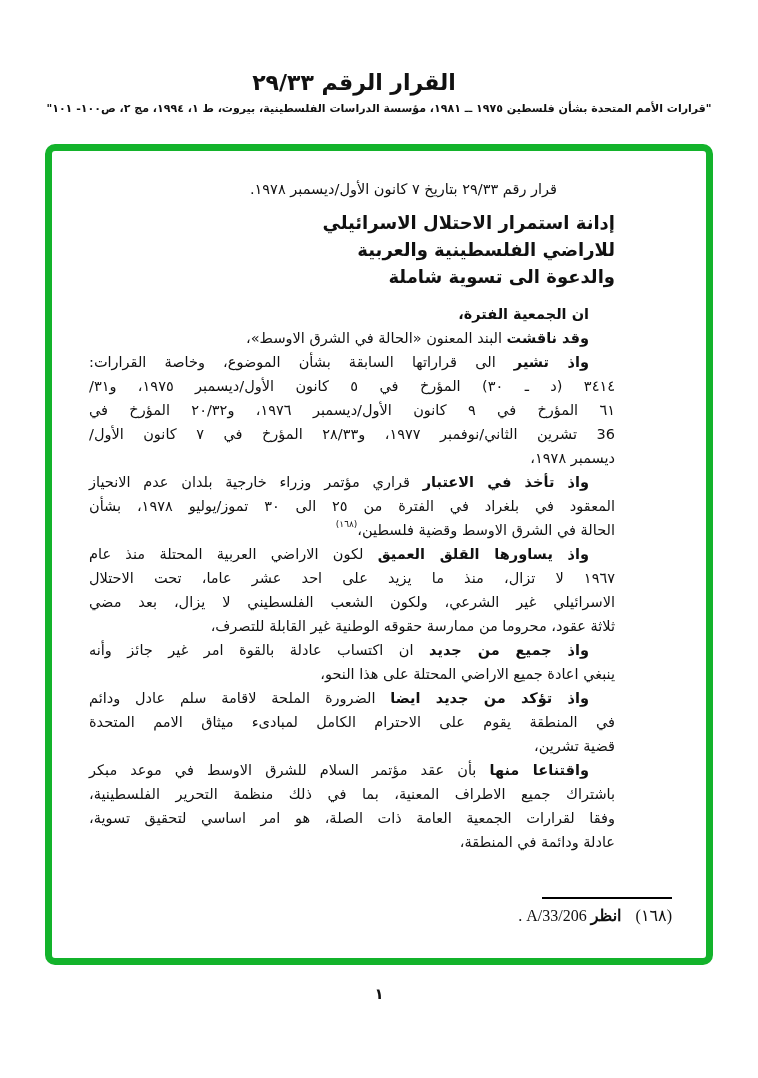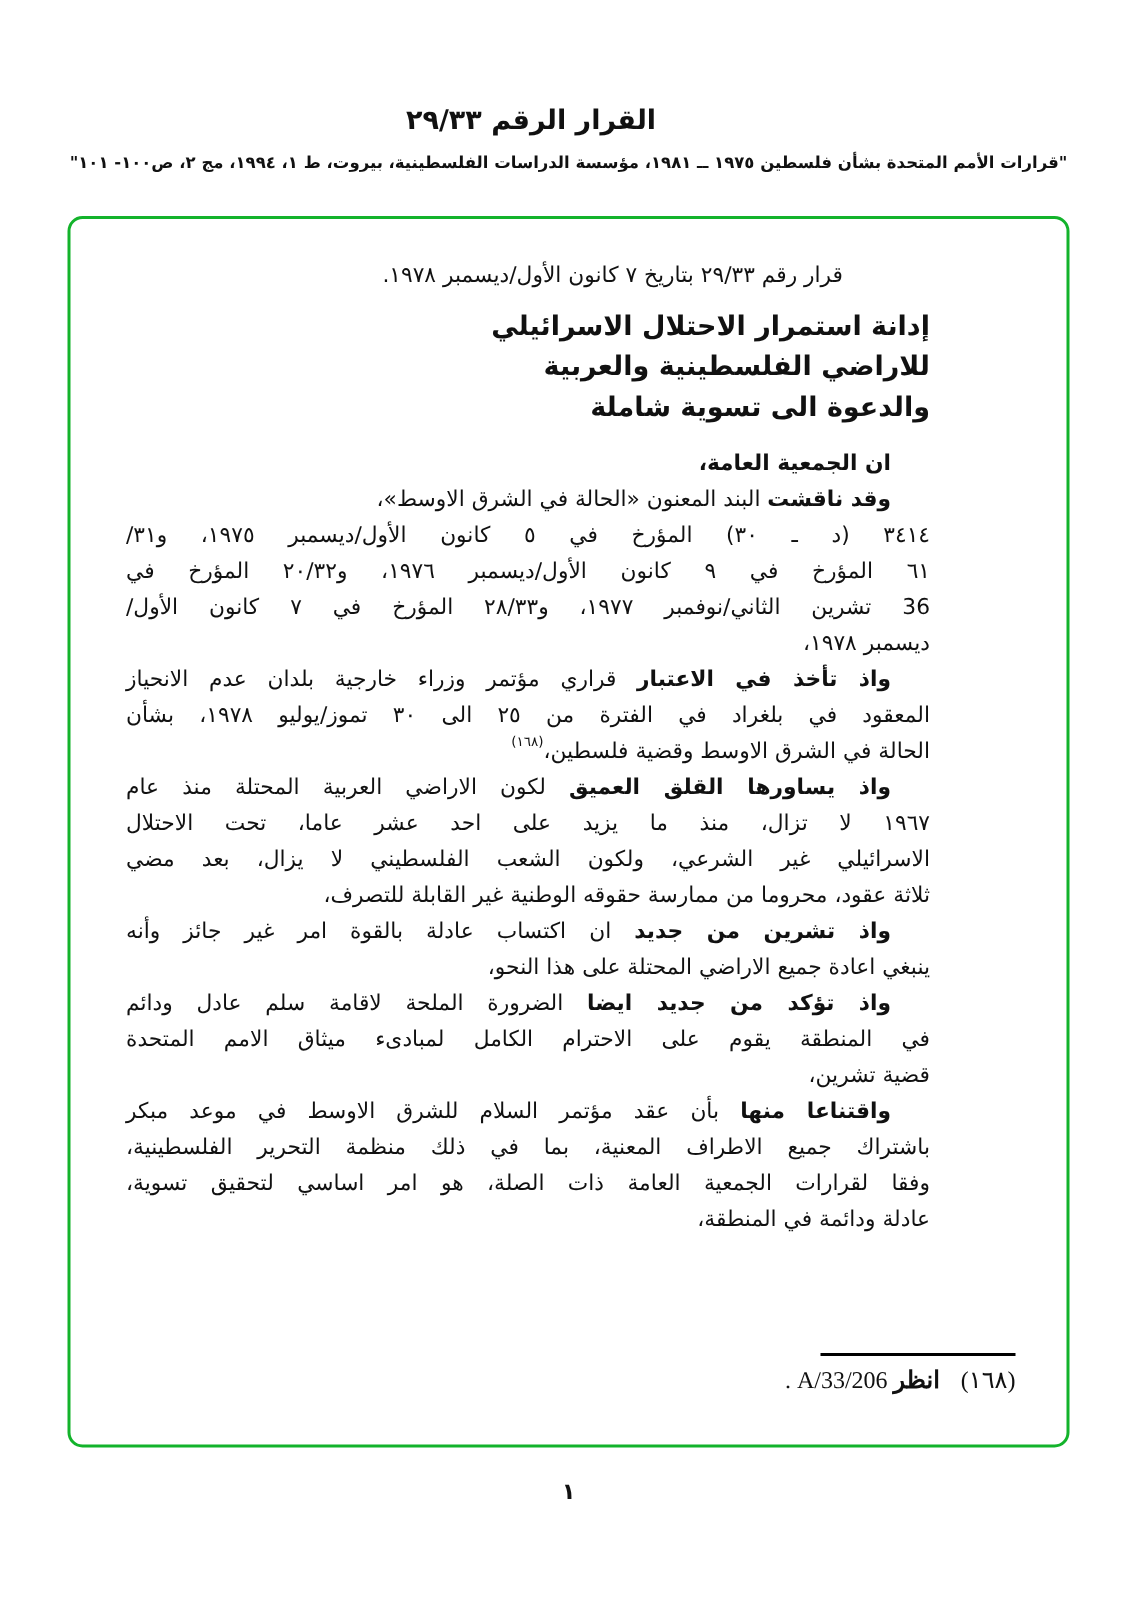--- a/index.html
+++ b/index.html
@@ -3,31 +3,31 @@
 <meta charset="utf-8">
 <style>
   html,body{margin:0;padding:0;background:#ffffff;}
   body{
     width:758px;height:1078px;position:relative;overflow:hidden;
     font-family:"DejaVu Sans",sans-serif;color:#111;
   }
   
   .doc-title{
     position:absolute;top:70px;left:0;width:708px;
-    direction:rtl;text-align:center;font-weight:bold;font-size:18px;
+    direction:rtl;text-align:center;font-weight:bold;font-size:22px;
   }
   .doc-source{
     position:absolute;top:102px;left:0;width:758px;
     direction:rtl;text-align:center;font-weight:bold;font-size:11px;
     letter-spacing:0;white-space:nowrap;
   }
   
   .frame{
     position:absolute;left:45px;top:144px;width:668px;height:821px;
-    box-sizing:border-box;border:2px solid #c4b5fd;border-radius:10px;
+    box-sizing:border-box;border:7px solid #c4b5fd;border-radius:10px;
     padding:26px 91px 34px 37px;
     direction:rtl;display:flex;flex-direction:column;
   }
   .intro-line{
     font-size:14.5px;line-height:24px;text-align:right;
     margin:0 58px 0 0;
   }
   .res-heading{
     font-weight:bold;font-size:18px;line-height:27px;
     text-align:right;padding-left:46px;margin:8px 0 12px 0;
@@ -63,34 +63,35 @@
 
   <div class="intro-line">قرار رقم ٢٩/٣٣ بتاريخ ٧ كانون الأول/ديسمبر ١٩٧٨.</div>
 
   <div class="res-heading">
     <div>إدانة استمرار الاحتلال الاسرائيلي</div>
     <div>للاراضي الفلسطينية والعربية</div>
     <div>والدعوة الى تسوية شاملة</div>
   </div>
 
   <div class="body-text">
-    <div class="bl ind"><span class="lead">ان الجمعية العامة،</span><span></span></div>
+    <div class="bl ind"><span class="lead">ان الجمعية الفترة،</span><span></span></div>
     <div class="bl ind"><span class="lead">وقد ناقشت</span><span> البند المعنون «الحالة في الشرق الاوسط»،</span></div>
+    <div class="bl ind jf"><span class="lead">واذ تشير</span><span> الى قراراتها السابقة بشأن الموضوع، وخاصة القرارات:</span></div>
     <div class="bl jf"><span>٣٤١٤ (د ـ ٣٠) المؤرخ في ٥ كانون الأول/ديسمبر ١٩٧٥، و٣١/</span></div>
     <div class="bl jf"><span>٦١ المؤرخ في ٩ كانون الأول/ديسمبر ١٩٧٦، و٢٠/٣٢ المؤرخ في</span></div>
     <div class="bl jf"><span>36 تشرين الثاني/نوفمبر ١٩٧٧، و٢٨/٣٣ المؤرخ في ٧ كانون الأول/</span></div>
     <div class="bl"><span>ديسمبر ١٩٧٨،</span></div>
     <div class="bl ind jf"><span class="lead">واذ تأخذ في الاعتبار</span><span> قراري مؤتمر وزراء خارجية بلدان عدم الانحياز</span></div>
     <div class="bl jf"><span>المعقود في بلغراد في الفترة من ٢٥ الى ٣٠ تموز/يوليو ١٩٧٨، بشأن</span></div>
     <div class="bl"><span>الحالة في الشرق الاوسط وقضية فلسطين،</span><span class="fn-sup">(١٦٨)</span></div>
     <div class="bl ind jf"><span class="lead">واذ يساورها القلق العميق</span><span> لكون الاراضي العربية المحتلة منذ عام</span></div>
     <div class="bl jf"><span>١٩٦٧ لا تزال، منذ ما يزيد على احد عشر عاما، تحت الاحتلال</span></div>
     <div class="bl jf"><span>الاسرائيلي غير الشرعي، ولكون الشعب الفلسطيني لا يزال، بعد مضي</span></div>
     <div class="bl"><span>ثلاثة عقود، محروما من ممارسة حقوقه الوطنية غير القابلة للتصرف،</span></div>
-    <div class="bl ind jf"><span class="lead">واذ تشرين من جديد</span><span> ان اكتساب عادلة بالقوة امر غير جائز وأنه</span></div>
+    <div class="bl ind jf"><span class="lead">واذ جميع من جديد</span><span> ان اكتساب عادلة بالقوة امر غير جائز وأنه</span></div>
     <div class="bl"><span>ينبغي اعادة جميع الاراضي المحتلة على هذا النحو،</span></div>
     <div class="bl ind jf"><span class="lead">واذ تؤكد من جديد ايضا</span><span> الضرورة الملحة لاقامة سلم عادل ودائم</span></div>
     <div class="bl jf"><span>في المنطقة يقوم على الاحترام الكامل لمبادىء ميثاق الامم المتحدة</span></div>
     <div class="bl"><span>قضية تشرين،</span></div>
     <div class="bl ind jf"><span class="lead">واقتناعا منها</span><span> بأن عقد مؤتمر السلام للشرق الاوسط في موعد مبكر</span></div>
     <div class="bl jf"><span>باشتراك جميع الاطراف المعنية، بما في ذلك منظمة التحرير الفلسطينية،</span></div>
     <div class="bl jf"><span>وفقا لقرارات الجمعية العامة ذات الصلة، هو امر اساسي لتحقيق تسوية،</span></div>
     <div class="bl"><span>عادلة ودائمة في المنطقة،</span></div>
   </div>
 

